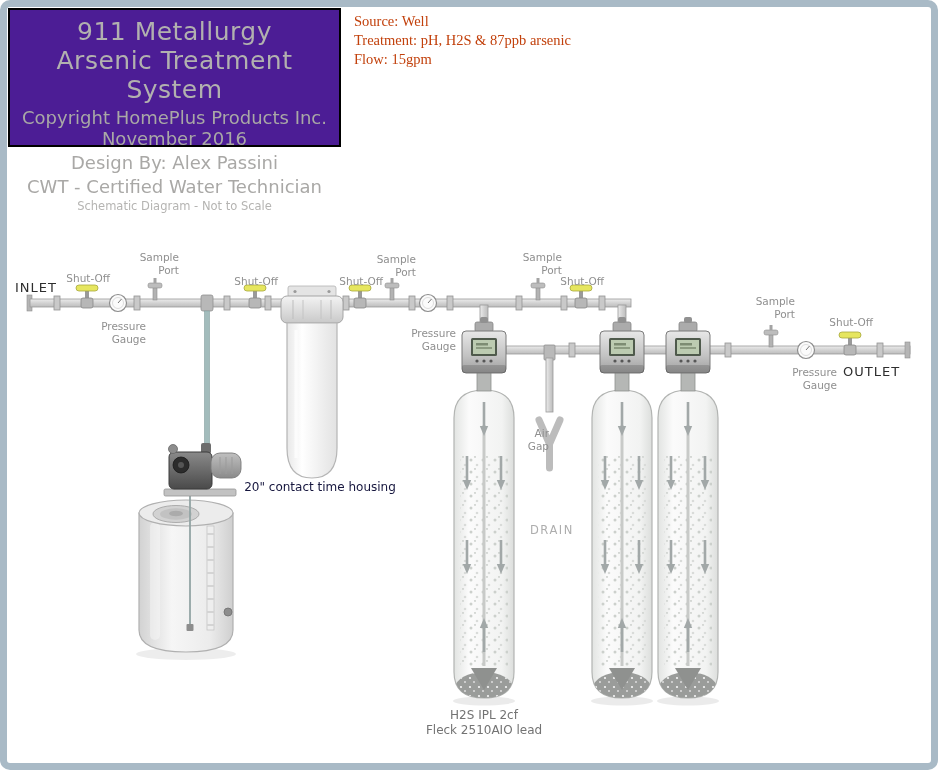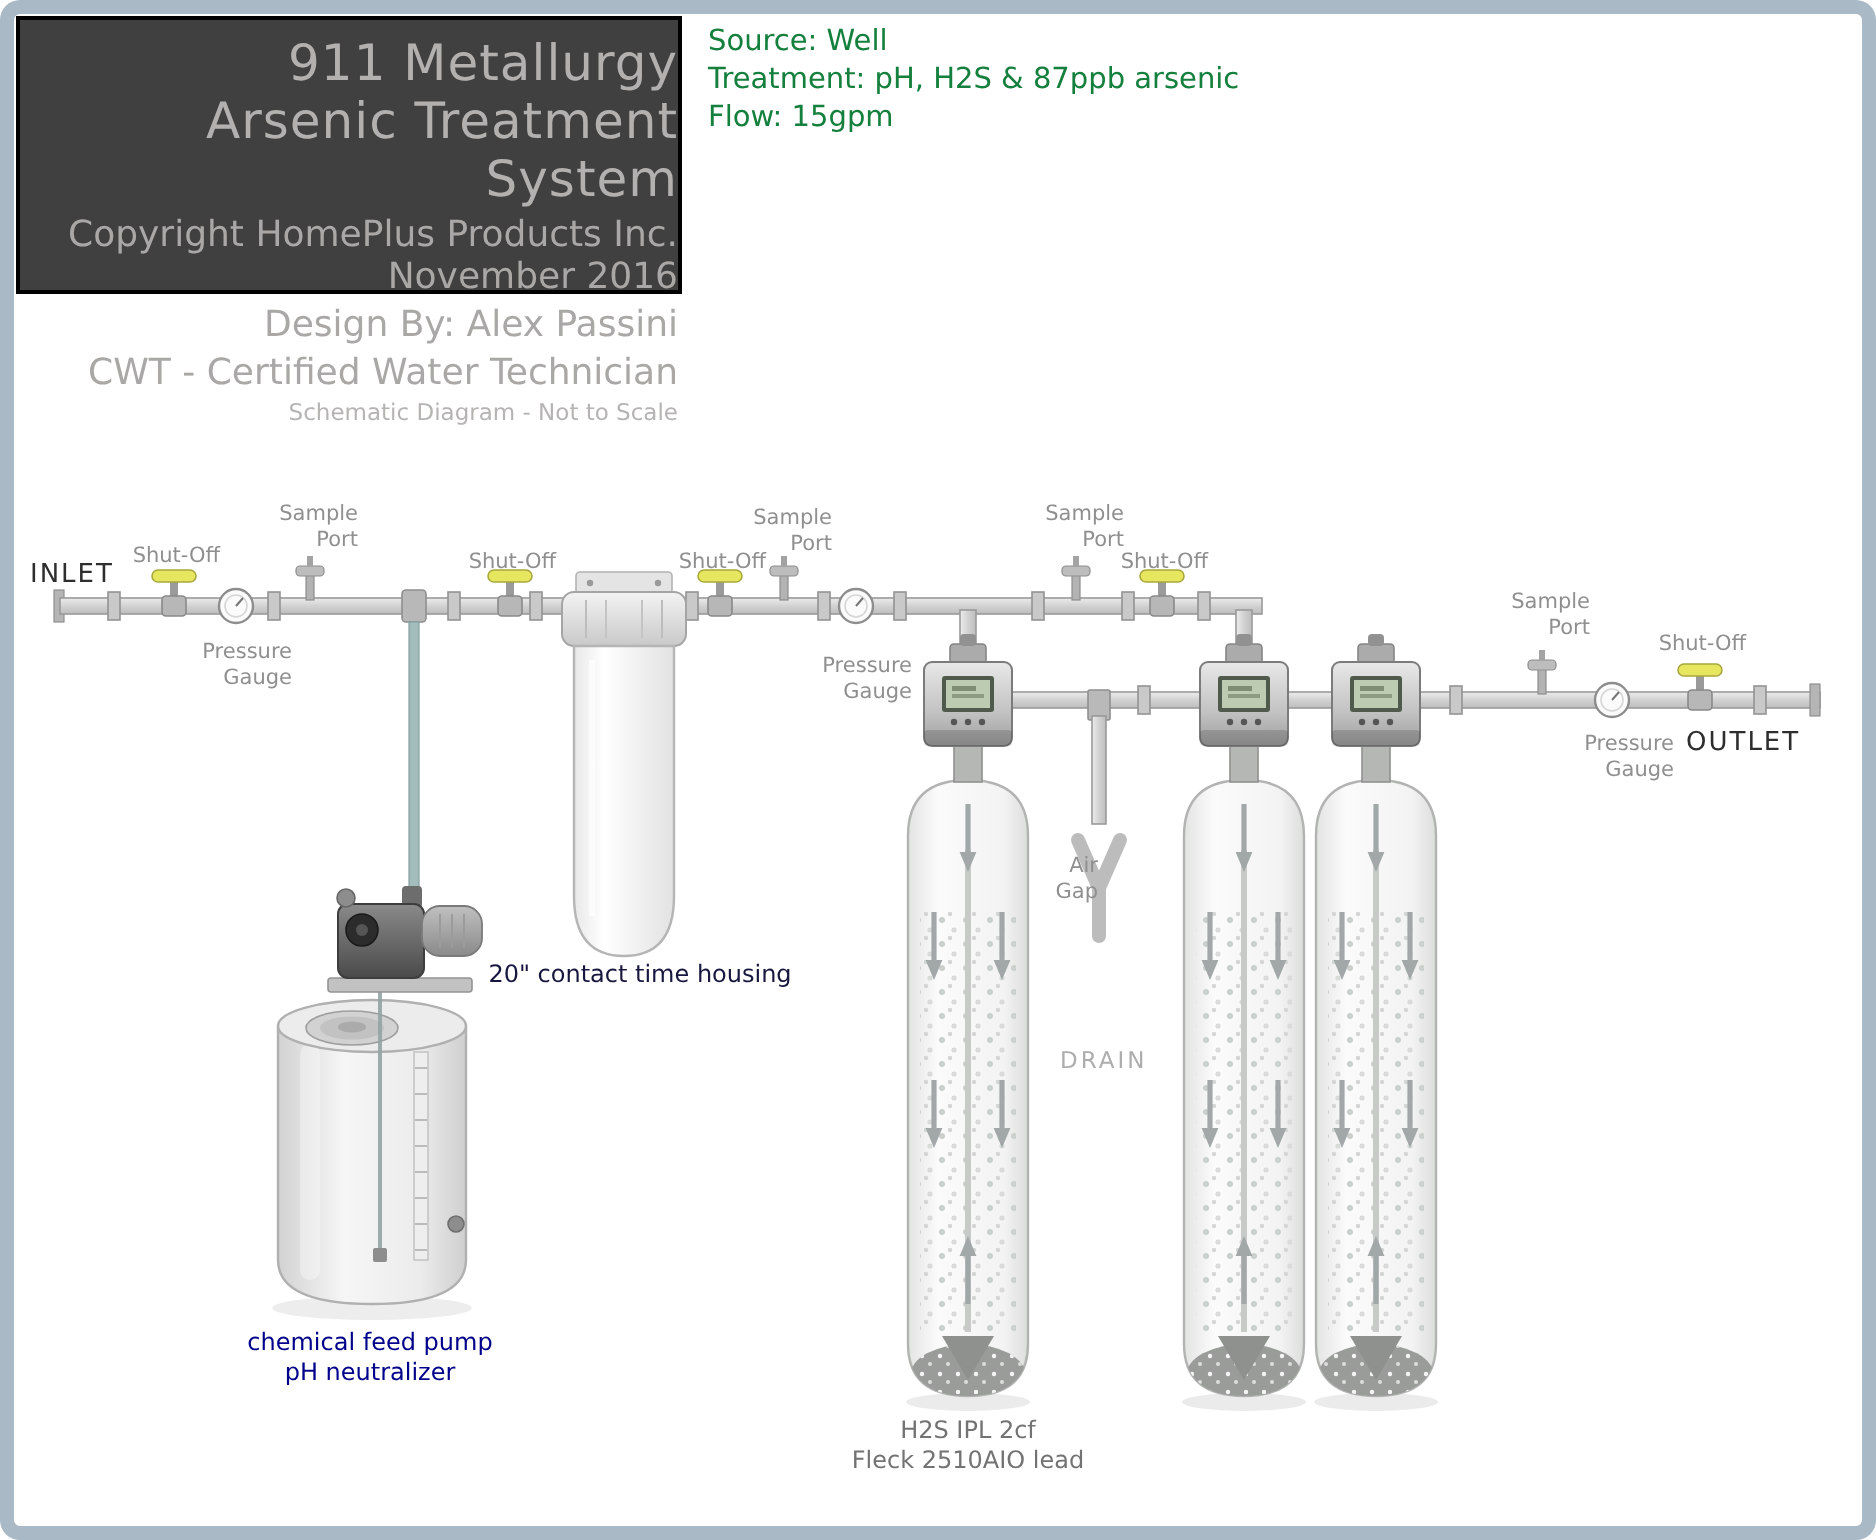--- a/index.html
+++ b/index.html
@@ -2,26 +2,26 @@
 <html><head>
 <meta charset="utf-8">
 <style>
   * { margin:0; padding:0; box-sizing:border-box; }
   body { background:#ffffff; font-family:"DejaVu Sans", sans-serif; }
   .page { position:relative; width:938px; height:770px; background:#ffffff;
           box-shadow: inset 0 0 0 7px #a9bac6; border-radius:10px; overflow:hidden; }
   .schematic { position:absolute; left:0; top:0; }
 
   .titlebox { position:absolute; left:8px; top:8px; width:333px; height:139px;
-              border:2px solid #000; background:#404040; text-align:right; padding-top:7px; }
+              border:2px solid #000; background:#4c1d95; text-align:center; padding-top:7px; }
   .titlebox .big   { font-size:25px;  color:#b2b1af; line-height:1.16; letter-spacing:.5px; }
   .titlebox .small { font-size:18px; color:#a9a8a6; margin-top:3px; }
   .titlebox .note  { font-size:11.5px; color:#b5b4b2; margin-top:2px; }
 
-  .info { position:absolute; left:354px; top:12px; color:#15803d; font-size:14.5px; line-height:1.32; }
+  .info { position:absolute; left:354px; top:12px; color:#c2410c; font-size:14.5px; line-height:1.32;font-family:Liberation Serif, serif; }
 
   .lbl      { position:absolute; color:#8f8f8f; font-size:10.5px; line-height:1.2; text-align:right; }
   .lbl-dark { position:absolute; color:#2e2e2e; font-size:13px; letter-spacing:1px; }
   .drain-lbl{ position:absolute; color:#adadad; font-size:11.5px; letter-spacing:1.5px; }
   .comp-label { position:absolute; font-size:12px; color:#737373; text-align:center; line-height:1.28; }
   .navy { color:#00008b; }
 </style>
 </head>
 <body>
 
@@ -373,24 +373,20 @@
 
   <div class="lbl" style="left:90px;  top:320px; width:56px;">Pressure Gauge</div>
   <div class="lbl" style="left:400px; top:327px; width:56px;">Pressure Gauge</div>
   <div class="lbl" style="left:781px; top:366px; width:56px;">Pressure Gauge</div>
 
   <div class="lbl" style="left:513px; top:427px; width:36px;">Air Gap</div>
   <div class="drain-lbl" style="left:530px; top:523px;">DRAIN</div>
 
   <div class="comp-label" style="left:240px; top:480px; width:160px; color:#16163e;">20" contact time housing</div>
 
-  <div class="comp-label navy" style="left:110px; top:664px; width:150px;">
-    <div>chemical feed pump</div>
-    <div>pH neutralizer</div>
-  </div>
 
   <div class="comp-label" style="left:409px; top:708px; width:150px;">
     <div>H2S IPL 2cf</div>
     <div>Fleck 2510AIO lead</div>
   </div>
 
 
 </div>
 
 </body></html>

